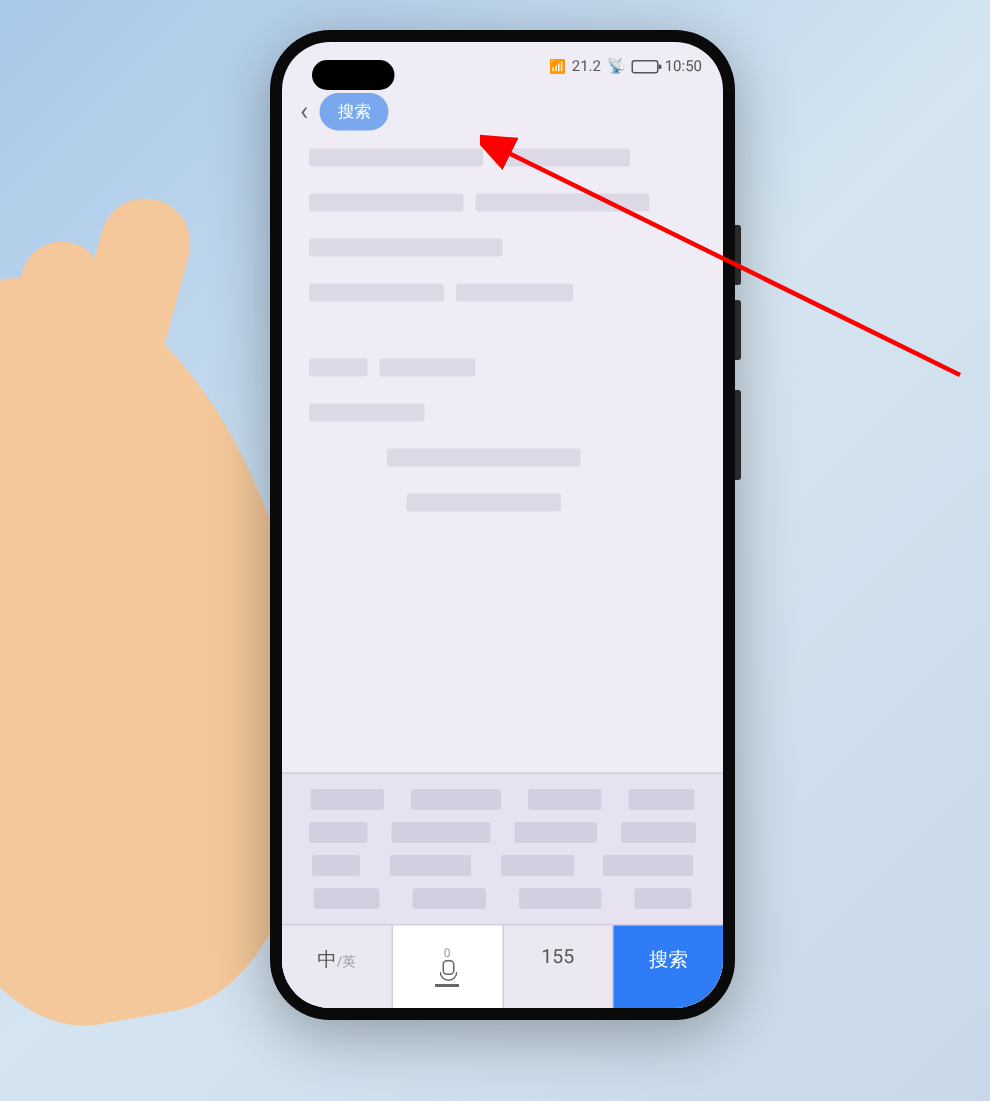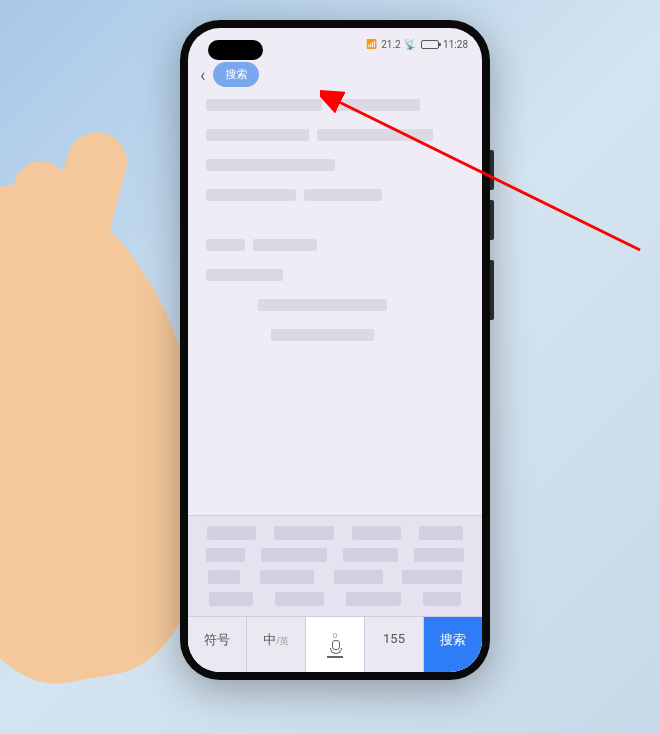--- a/index.html
+++ b/index.html
@@ -367,21 +367,21 @@
   <div class="side-button" style="top:240px;height:60px"></div>
 
   <div class="screen">
     <div class="camera-cutout"></div>
 
     <div class="status-bar">
       <span class="signal">📶</span>
       <span>21.2</span>
       <span>📡</span>
       <span class="battery-icon"></span>
-      <span>11:28</span>
+      <span>10:50</span>
     </div>
 
     <div class="search-row">
       <span class="back-arrow">‹</span>
       <span class="search-btn">搜索</span>
     </div>
 
 
     <div class="history-list">
       <div class="blur-row">
@@ -437,23 +437,20 @@
         </div>
         <div class="pred-line">
           <div class="pred-blur" style="width:16%"></div>
           <div class="pred-blur" style="width:18%"></div>
           <div class="pred-blur" style="width:20%"></div>
           <div class="pred-blur" style="width:14%"></div>
         </div>
       </div>
 
       <div class="keyboard-bottom">
-        <div class="kb-btn">
-          <span>符号</span>
-        </div>
         <div class="kb-btn">
           <span>中</span><span class="kb-sub">/英</span>
         </div>
         <div class="kb-btn voice-btn">
           <div style="font-size:8px;color:#999">0</div>
           <div class="voice-mic"></div>
           <div style="height:2px;width:16px;border-bottom:2px solid #666;margin:1px auto 0"></div>
         </div>
         <div class="kb-btn">
           <span>155</span>

